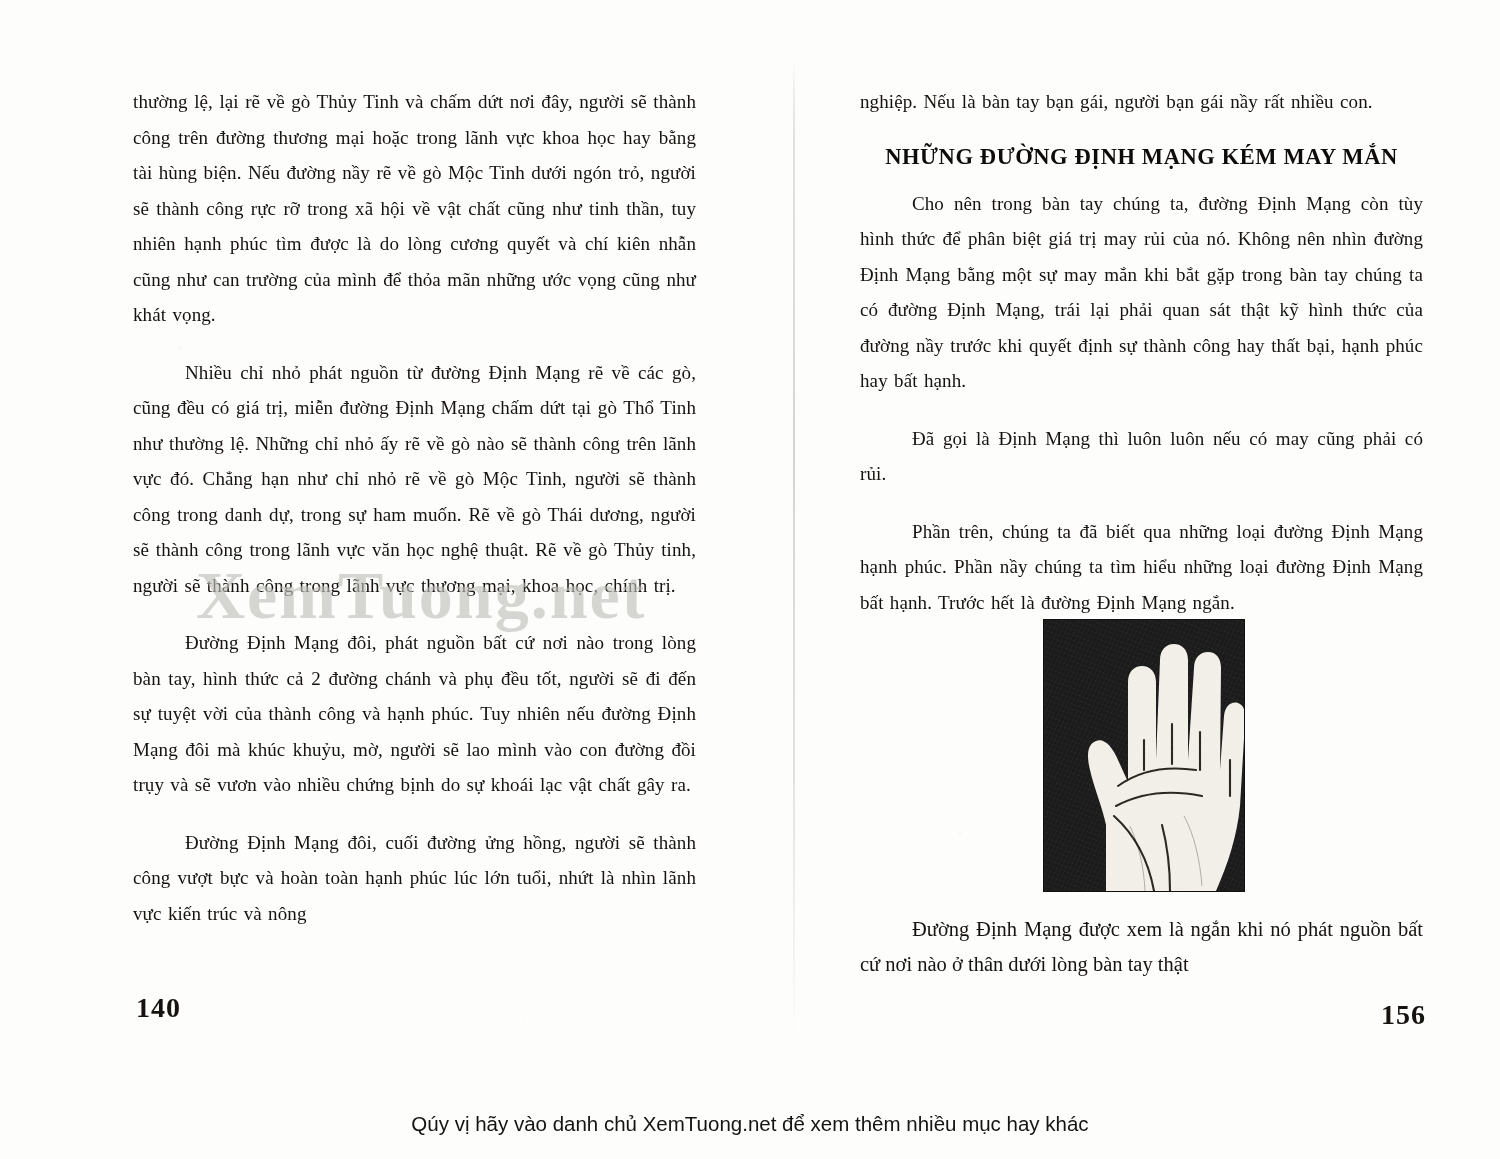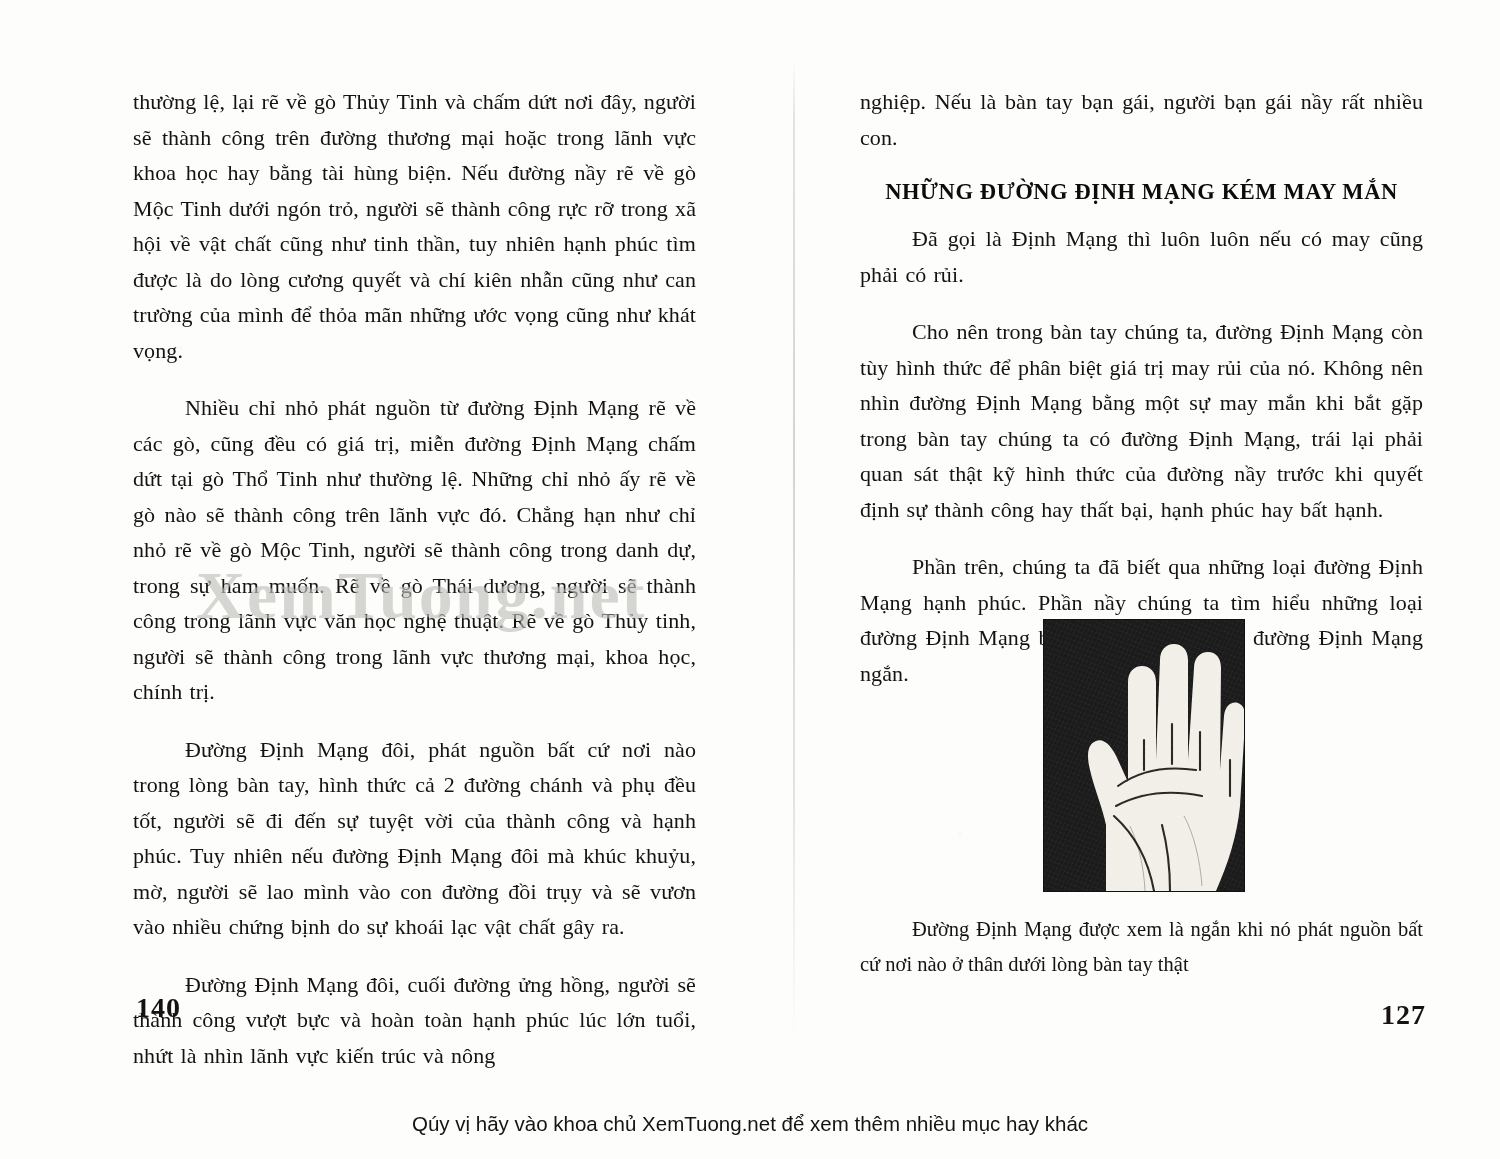--- a/index.html
+++ b/index.html
@@ -49,21 +49,21 @@
     position: absolute;
     top: 84px;
     width: 563px;
     color: #12100e;
   }
   .col-left { left: 133px; }
   .col-right { left: 860px; }
 
   p.para {
     margin: 0 0 22px 0;
-    font-size: 22px;
+    font-size: 19px;
     line-height: 35.5px;
     text-align: justify;
     text-indent: 52px;
     letter-spacing: .1px;
     word-spacing: 1.5px;
     color: #15120f;
   }
   p.para.no-indent { text-indent: 0; }
 
   h2.section-title {
@@ -157,22 +157,22 @@
   <div class="col col-left">
     <p class="para no-indent">thường lệ, lại rẽ về gò Thủy Tinh và chấm dứt nơi đây, người sẽ thành công trên đường thương mại hoặc trong lãnh vực khoa học hay bằng tài hùng biện. Nếu đường nầy rẽ về gò Mộc Tinh dưới ngón trỏ, người sẽ thành công rực rỡ trong xã hội về vật chất cũng như tinh thần, tuy nhiên hạnh phúc tìm được là do lòng cương quyết và chí kiên nhẫn cũng như can trường của mình để thỏa mãn những ước vọng cũng như khát vọng.</p>
     <p class="para">Nhiều chỉ nhỏ phát nguồn từ đường Định Mạng rẽ về các gò, cũng đều có giá trị, miễn đường Định Mạng chấm dứt tại gò Thổ Tinh như thường lệ. Những chỉ nhỏ ấy rẽ về gò nào sẽ thành công trên lãnh vực đó. Chẳng hạn như chỉ nhỏ rẽ về gò Mộc Tinh, người sẽ thành công trong danh dự, trong sự ham muốn. Rẽ về gò Thái dương, người sẽ thành công trong lãnh vực văn học nghệ thuật. Rẽ về gò Thủy tinh, người sẽ thành công trong lãnh vực thương mại, khoa học, chính trị.</p>
     <p class="para">Đường Định Mạng đôi, phát nguồn bất cứ nơi nào trong lòng bàn tay, hình thức cả 2 đường chánh và phụ đều tốt, người sẽ đi đến sự tuyệt vời của thành công và hạnh phúc. Tuy nhiên nếu đường Định Mạng đôi mà khúc khuỷu, mờ, người sẽ lao mình vào con đường đồi trụy và sẽ vươn vào nhiều chứng bịnh do sự khoái lạc vật chất gây ra.</p>
     <p class="para">Đường Định Mạng đôi, cuối đường ửng hồng, người sẽ thành công vượt bực và hoàn toàn hạnh phúc lúc lớn tuổi, nhứt là nhìn lãnh vực kiến trúc và nông</p>
   </div>
 
   <div class="col col-right">
     <p class="para no-indent">nghiệp. Nếu là bàn tay bạn gái, người bạn gái nầy rất nhiều con.</p>
     <h2 class="section-title">NHỮNG ĐƯỜNG ĐỊNH MẠNG KÉM MAY MẮN</h2>
+    <p class="para">Cho nên trong bàn tay chúng ta, đường Định Mạng còn tùy hình thức để phân biệt giá trị may rủi của nó. Không nên nhìn đường Định Mạng bằng một sự may mắn khi bắt gặp trong bàn tay chúng ta có đường Định Mạng, trái lại phải quan sát thật kỹ hình thức của đường nầy trước khi quyết định sự thành công hay thất bại, hạnh phúc hay bất hạnh.</p>
     <p class="para">Đã gọi là Định Mạng thì luôn luôn nếu có may cũng phải có rủi.</p>
-    <p class="para">Cho nên trong bàn tay chúng ta, đường Định Mạng còn tùy hình thức để phân biệt giá trị may rủi của nó. Không nên nhìn đường Định Mạng bằng một sự may mắn khi bắt gặp trong bàn tay chúng ta có đường Định Mạng, trái lại phải quan sát thật kỹ hình thức của đường nầy trước khi quyết định sự thành công hay thất bại, hạnh phúc hay bất hạnh.</p>
     <p class="para">Phần trên, chúng ta đã biết qua những loại đường Định Mạng hạnh phúc. Phần nầy chúng ta tìm hiểu những loại đường Định Mạng bất hạnh. Trước hết là đường Định Mạng ngắn.</p>
   </div>
 
   <div class="figure">
     <svg width="200" height="271" viewBox="0 0 200 271" xmlns="http://www.w3.org/2000/svg" aria-hidden="true">
       <g>
         <path d="M62 271 L62 205 C58 186 50 168 46 150 C42 134 44 124 52 121 C60 118 68 126 74 140 L84 162 L84 62 C84 52 90 46 98 46 C106 46 112 52 112 62 L112 140 L116 40 C116 30 122 24 130 24 C138 24 144 30 144 40 L144 140 L150 48 C150 38 156 32 164 32 C172 32 177 38 177 48 L176 150 L180 96 C181 86 187 81 194 83 C200 85 202 92 201 102 L196 186 C193 216 184 244 172 271 Z" fill="#f2efe8"></path>
         <g stroke="#2a2722" stroke-width="2.1" fill="none" stroke-linecap="round">
           <path d="M74 166 C96 150 124 146 152 150"></path>
           <path d="M72 186 C98 172 128 170 158 176"></path>
@@ -188,18 +188,18 @@
           <path d="M140 196 C150 214 156 240 158 266"></path>
         </g>
       </g>
     </svg>
     <div class="grain"></div>
   </div>
 
   <div class="fig-caption">Đường Định Mạng được xem là ngắn khi nó phát nguồn bất cứ nơi nào ở thân dưới lòng bàn tay thật</div>
 
   <div class="folio folio-left">140</div>
-  <div class="folio folio-right">127</div>
+  <div class="folio folio-right">156</div>
 
   <div class="watermark">XemTuong.net</div>
 
-  <div class="footer-note">Qúy vị hãy vào khoa chủ XemTuong.net để xem thêm nhiều mục hay khác</div>
+  <div class="footer-note">Qúy vị hãy vào danh chủ XemTuong.net để xem thêm nhiều mục hay khác</div>
 </div>
 
 </body></html>

